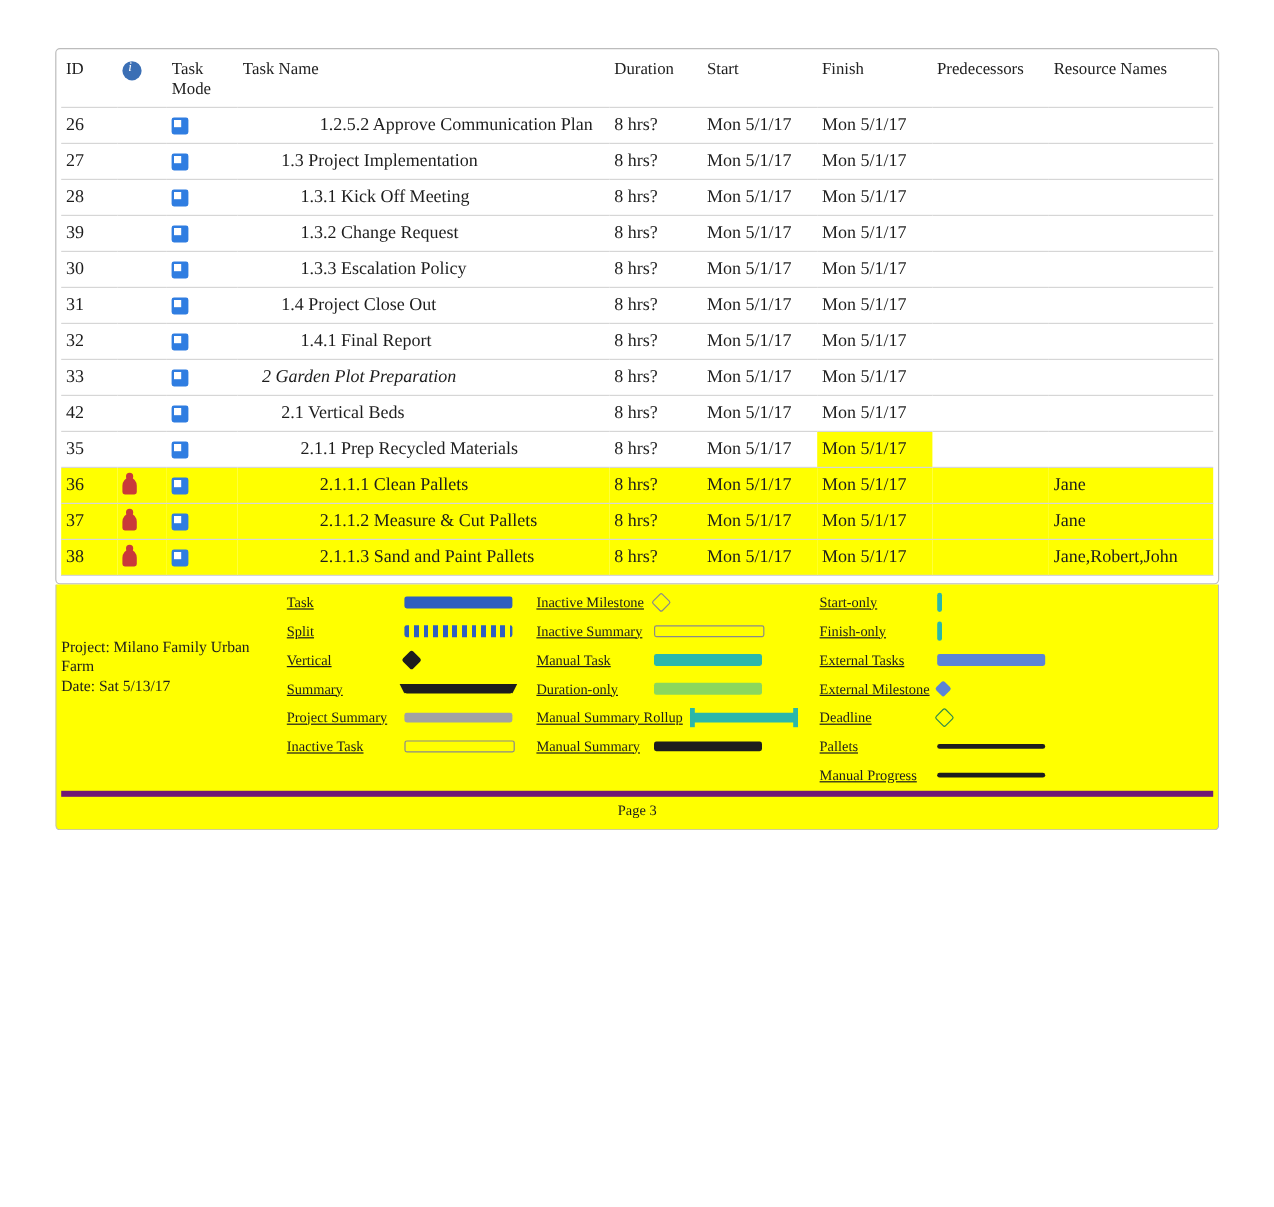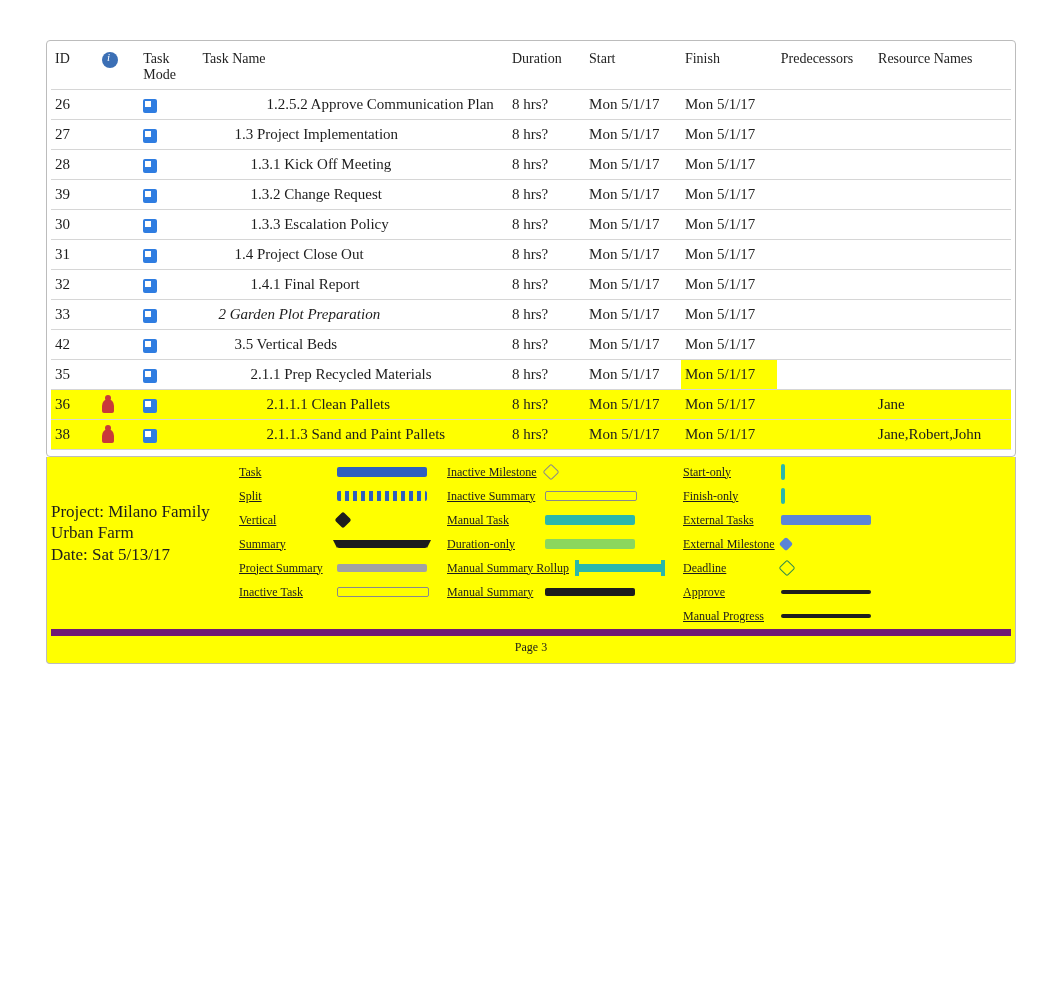--- a/index.html
+++ b/index.html
@@ -118,21 +118,21 @@
   }
   .legend-area.hl { background: #ffff00; }
   .legend-grid {
     display: flex;
     gap: 18px;
     align-items: flex-start;
     flex-wrap: nowrap;
   }
   .legend-title {
     width: 170px;
-    font-size: 17px;
+    font-size: 13px;
     line-height: 1.25;
     padding-top: 38px;
   }
   .legend-col {
     display: flex;
     flex-direction: column;
     gap: 6px;
     font-size: 12px;
     min-width: 140px;
     text-decoration: underline;
@@ -176,21 +176,21 @@
   .bar-external{ background:#5b84d6; width:90px;}
   .bar-ext-mile{ width:10px;height:10px; transform:rotate(45deg); background:#5b84d6;}
   .bar-deadline{ width:10px;height:10px; transform:rotate(45deg); border:1px solid #328b4b;}
   .bar-progress{ background:#1d1d1d; height:4px; width:90px;}
   .bar-manual-progress{ background:#1d1d1d; height:4px; width:90px;}
 
   .pagecount{
     text-align:center;
     font-size:12px;
     padding:4px 0 6px 0;
-    border-top:7px solid #701a75;
+    border-top:5px solid #701a75;
     margin-top:4px;
   }
 </style>
 </head>
 <body>
 
 <div class="outer">
   <table class="grid">
     <thead>
       <tr>
@@ -291,21 +291,21 @@
           <td class="col-dur">8 hrs?</td>
           <td class="col-start">Mon 5/1/17</td>
           <td class="col-finish">Mon 5/1/17</td>
           <td class="col-pred"></td>
           <td class="col-res"></td>
         </tr>
         <tr>
           <td class="col-id">42</td>
           <td class="col-ind"></td>
           <td class="col-mode"><span class="mode-icon"></span></td>
-          <td class="col-name"><span class="ind-2">3.5 Vertical Beds</span></td>
+          <td class="col-name"><span class="ind-2">2.1 Vertical Beds</span></td>
           <td class="col-dur">8 hrs?</td>
           <td class="col-start">Mon 5/1/17</td>
           <td class="col-finish">Mon 5/1/17</td>
           <td class="col-pred"></td>
           <td class="col-res"></td>
         </tr>
         <tr>
           <td class="col-id">35</td>
           <td class="col-ind"></td>
           <td class="col-mode"><span class="mode-icon"></span></td>
@@ -314,20 +314,31 @@
           <td class="col-start">Mon 5/1/17</td>
           <td class="col-finish cell-hl">Mon 5/1/17</td>
           <td class="col-pred"></td>
           <td class="col-res"></td>
         </tr>
         <tr class="row-hl">
           <td class="col-id">36</td>
           <td class="col-ind"><span class="person-icon"></span></td>
           <td class="col-mode"><span class="mode-icon"></span></td>
           <td class="col-name"><span class="ind-4">2.1.1.1 Clean Pallets</span></td>
+          <td class="col-dur">8 hrs?</td>
+          <td class="col-start">Mon 5/1/17</td>
+          <td class="col-finish">Mon 5/1/17</td>
+          <td class="col-pred"></td>
+          <td class="col-res">Jane</td>
+        </tr>
+        <tr class="row-hl">
+          <td class="col-id">37</td>
+          <td class="col-ind"><span class="person-icon"></span></td>
+          <td class="col-mode"><span class="mode-icon"></span></td>
+          <td class="col-name"><span class="ind-4">2.1.1.2 Measure &amp; Cut Pallets</span></td>
           <td class="col-dur">8 hrs?</td>
           <td class="col-start">Mon 5/1/17</td>
           <td class="col-finish">Mon 5/1/17</td>
           <td class="col-pred"></td>
           <td class="col-res">Jane</td>
         </tr>
         <tr class="row-hl">
           <td class="col-id">38</td>
           <td class="col-ind"><span class="person-icon"></span></td>
           <td class="col-mode"><span class="mode-icon"></span></td>
@@ -416,21 +427,21 @@
           </div>
           <div class="legend-row">
             <span class="lbl">External Milestone</span>
             <span class="bar bar-ext-mile"></span>
           </div>
           <div class="legend-row">
             <span class="lbl">Deadline</span>
             <span class="bar bar-deadline"></span>
           </div>
           <div class="legend-row">
-            <span class="lbl">Approve</span>
+            <span class="lbl">Pallets</span>
             <span class="bar bar-progress"></span>
           </div>
           <div class="legend-row">
             <span class="lbl">Manual Progress</span>
             <span class="bar bar-manual-progress"></span>
           </div>
         </div>
       </div>
   </div>
   <div class="pagecount">Page 3</div>

